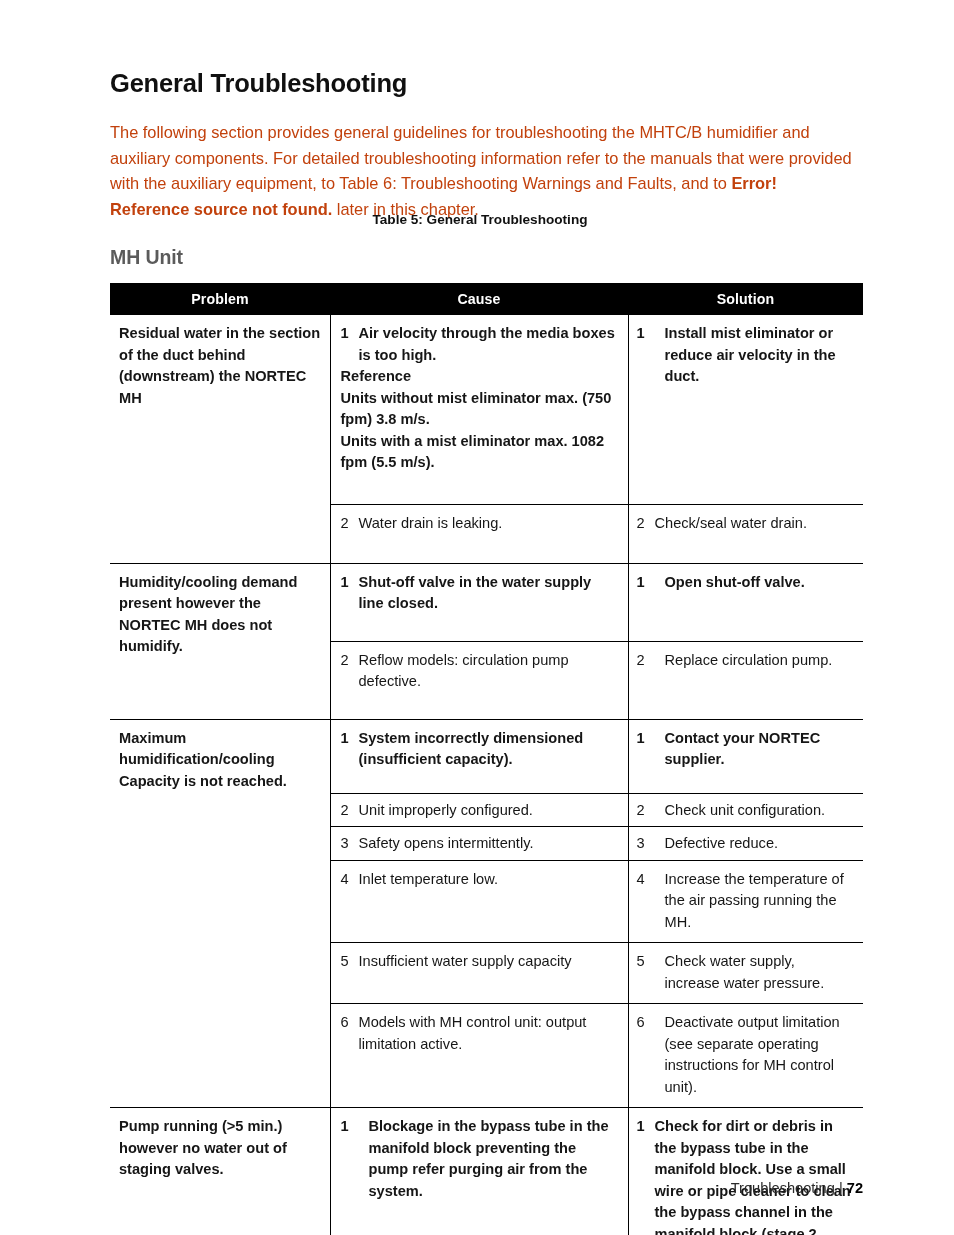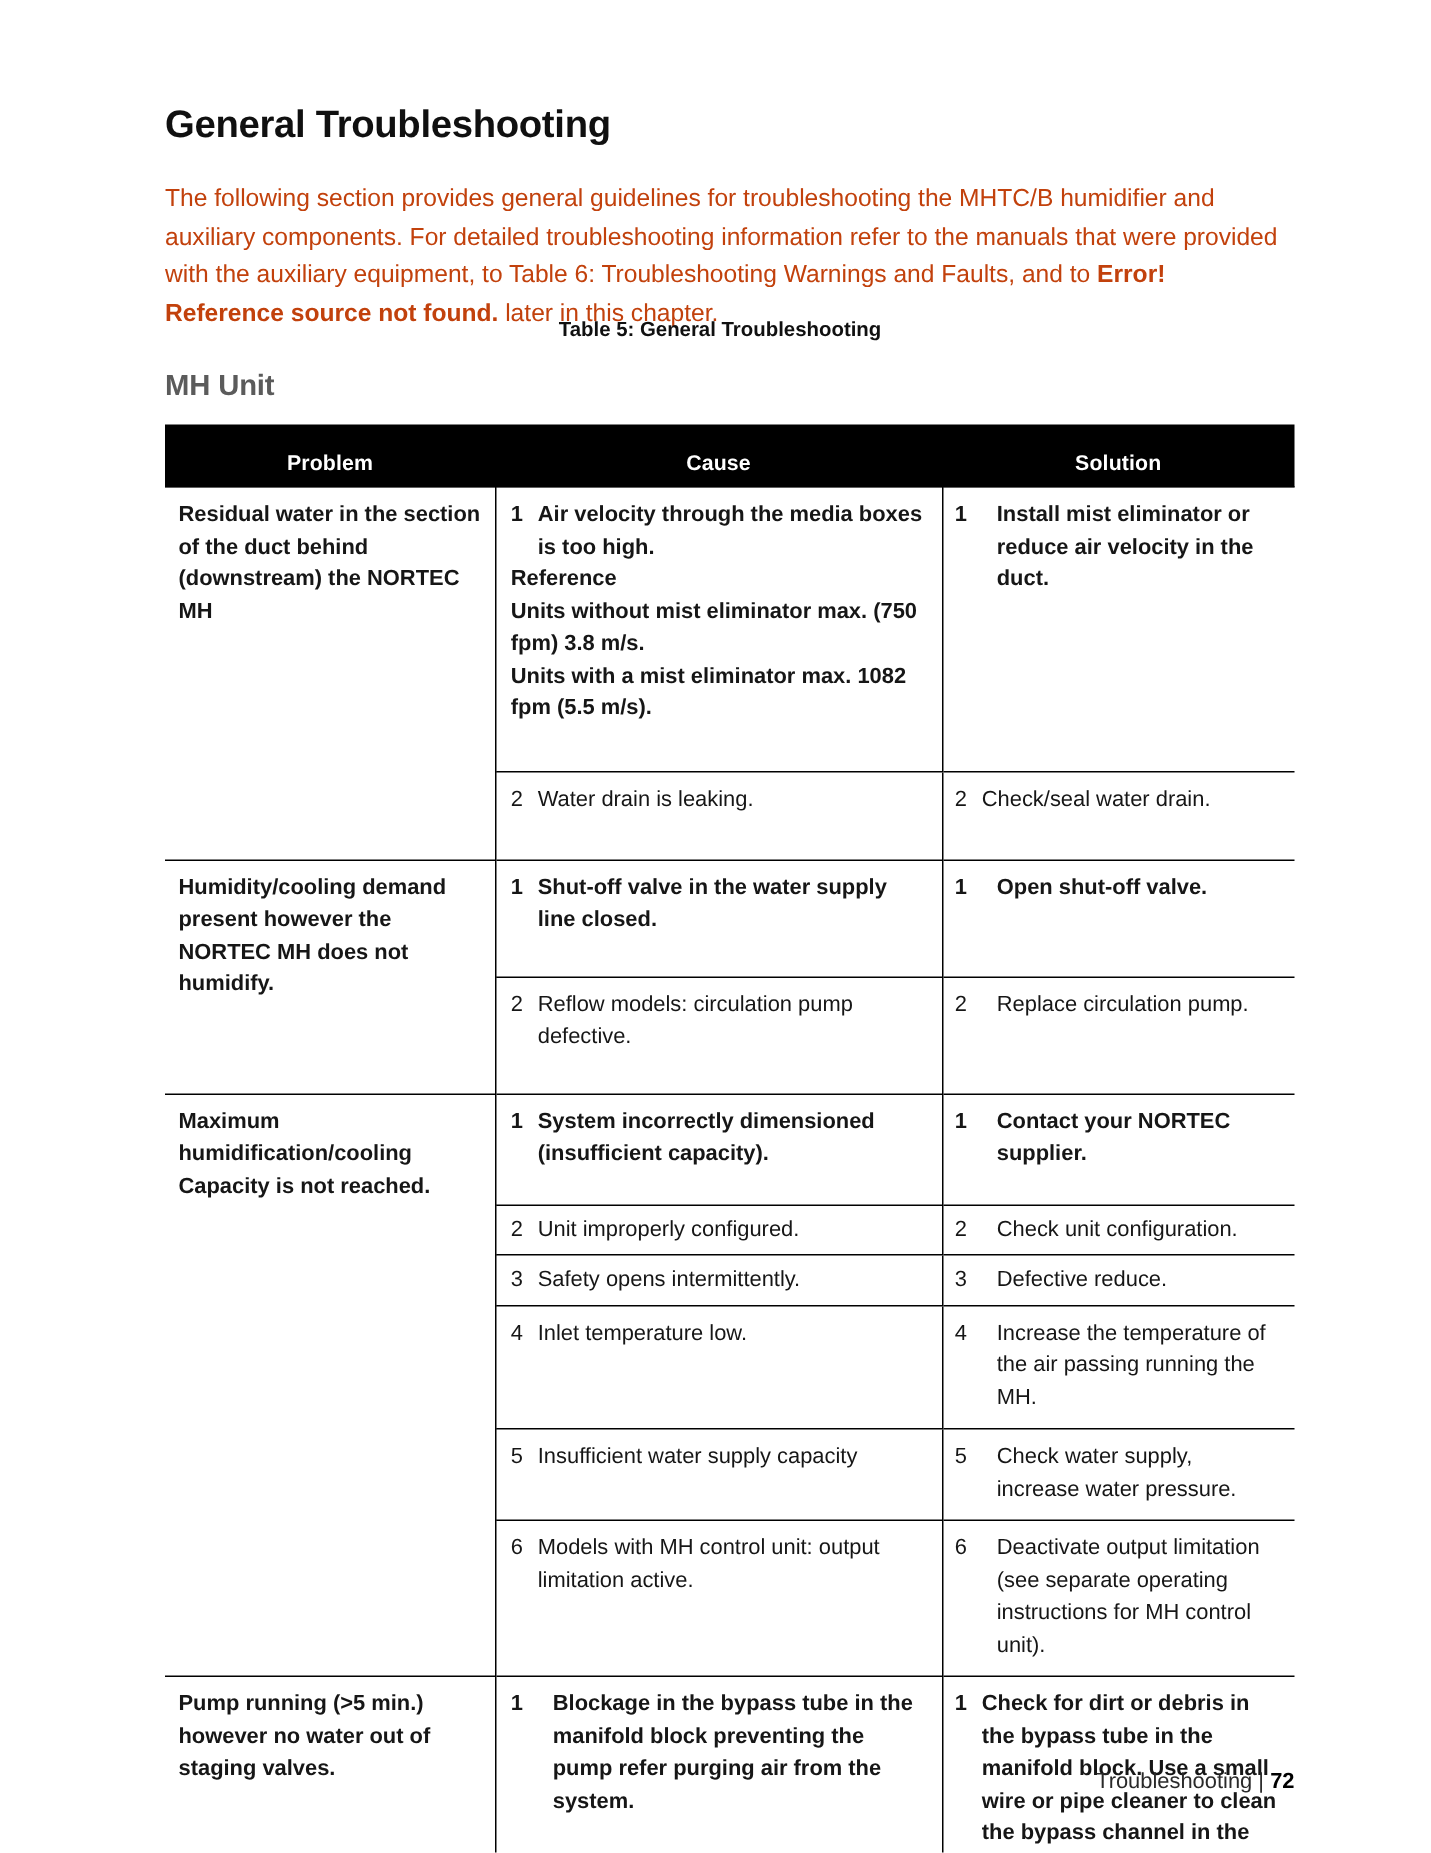--- a/index.html
+++ b/index.html
@@ -84,21 +84,21 @@
   table.troubleshooting col.c-problem  { width: 220px; }
   table.troubleshooting col.c-cause    { width: 298px; }
   table.troubleshooting col.c-solution { width: 235px; }
 
   thead th {
     background: #000000;
     color: #ffffff;
     font-size: 14.2px;
     font-weight: bold;
     text-align: center;
-    padding: 18px 4px 7px 4px;
+    padding: 8px 4px 7px 4px;
     border: none;
     height: 25px;
     letter-spacing: 0.1px;
   }
 
   tbody td {
     vertical-align: top;
     padding: 8px 10px 9px 10px;
     line-height: 21.5px;
     color: #161616;

